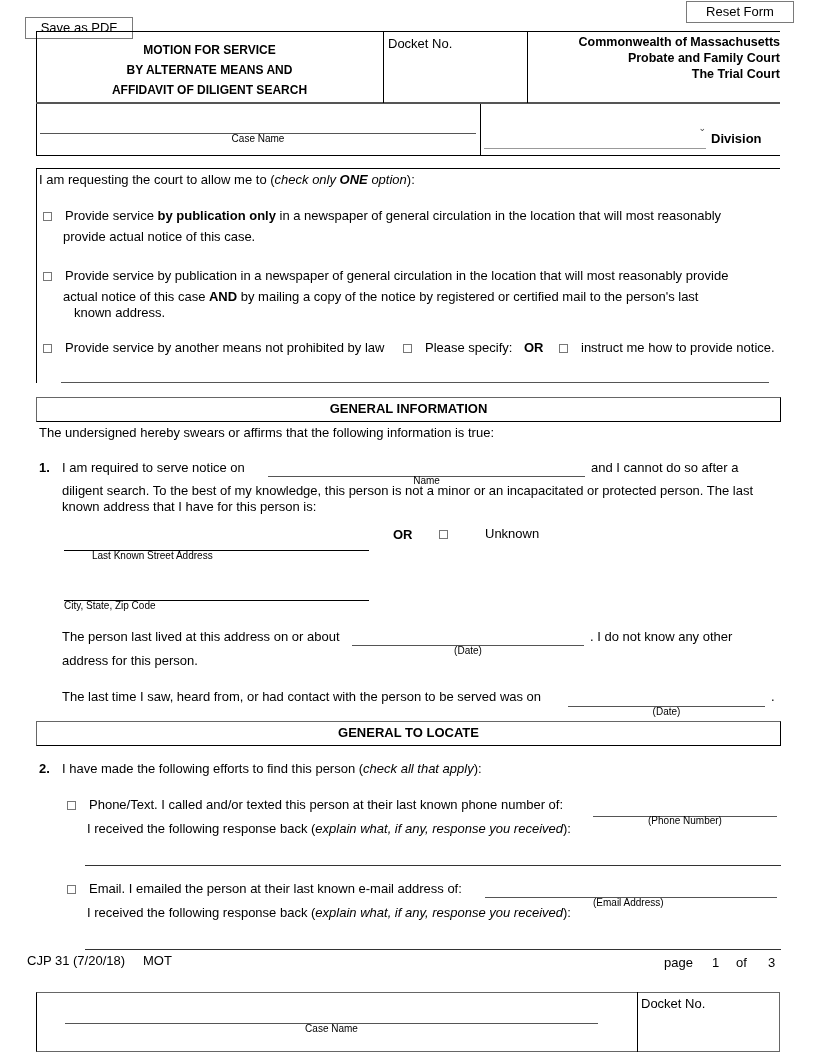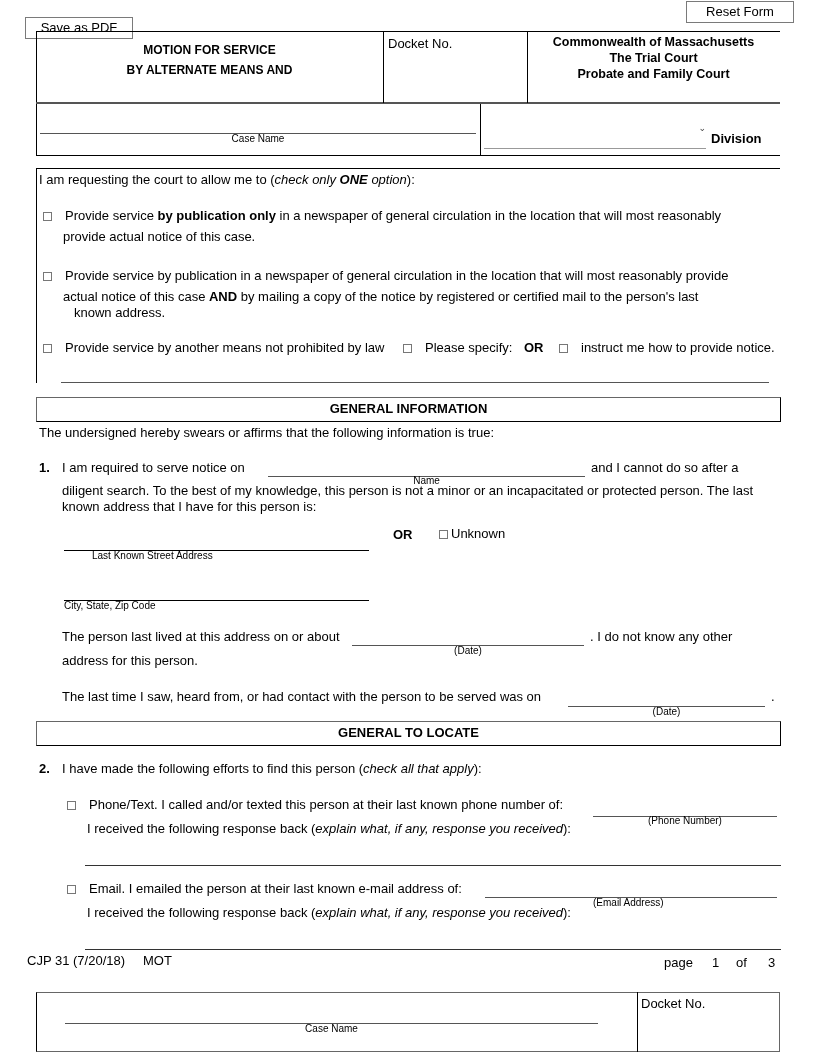--- a/index.html
+++ b/index.html
@@ -44,29 +44,30 @@
 
   <div class="line-dark" style="left:0;top:124px;width:744px;"></div>
 
   <div class="vline" style="left:347px;top:0;height:72px;"></div>
   <div class="vline" style="left:491px;top:0;height:72px;"></div>
   <div class="vline" style="left:444px;top:73px;height:52px;"></div>
 
   <div class="abs b" style="left:0;top:9px;width:347px;text-align:center;font-size:12px;line-height:20px;">
     <div>MOTION FOR SERVICE</div>
     <div>BY ALTERNATE MEANS AND</div>
+    <div>AFFIDAVIT OF DILIGENT SEARCH</div>
   </div>
 
   <div class="txt" style="left:352px;top:5px;">Docket No.</div>
   <div class="input-field" style="left:350px;top:24px;width:138px;height:44px;"></div>
 
-  <div class="abs b" style="left:491px;top:3px;width:253px;text-align:center;font-size:12.5px;line-height:16px;">
+  <div class="abs b" style="left:491px;top:3px;width:253px;text-align:right;font-size:12.5px;line-height:16px;">
     <div>Commonwealth of Massachusetts</div>
+    <div>Probate and Family Court</div>
     <div>The Trial Court</div>
-    <div>Probate and Family Court</div>
   </div>
 
   <div class="input-field" style="left:4px;top:84px;width:436px;"></div>
   <div class="line" style="left:4px;top:102px;width:436px;"></div>
   <div class="cap" style="left:4px;top:102px;width:436px;">Case Name</div>
 
   <div class="abs" style="left:448px;top:96px;width:222px;height:20px;cursor:pointer;">
     <span></span>
     <span class="abs" style="right:0;top:-4px;font-size:9px;color:#444;">⌄</span>
   </div>
@@ -111,21 +112,21 @@
 <div class="txt" style="left:62px;top:460px;">I am required to serve notice on</div>
 <div class="input-field" style="left:268px;top:459px;width:317px;"></div>
 <div class="line" style="left:268px;top:476px;width:317px;"></div>
 <div class="cap" style="left:268px;top:475px;width:317px;">Name</div>
 <div class="txt" style="left:591px;top:460px;">and I cannot do so after a</div>
 <div class="txt" style="left:62px;top:483px;">diligent search.  To the best of my knowledge, this person is not a minor or an incapacitated or protected person.  The last</div>
 <div class="txt" style="left:62px;top:499px;">known address that I have for this person is:</div>
 
 <div class="txt b" style="left:393px;top:527px;">OR</div>
 <div class="cb" style="left:439px;top:530px;"></div>
-<div class="txt" style="left:451px;top:526px;">Unknown</div>
+<div class="txt" style="left:485px;top:526px;">Unknown</div>
 
 <div class="input-field" style="left:64px;top:534px;width:305px;"></div>
 <div class="line-dark" style="left:64px;top:550px;width:305px;"></div>
 <div class="cap" style="left:64px;top:550px;text-align:left;margin-left:28px;">Last Known Street Address</div>
 
 <div class="input-field" style="left:64px;top:584px;width:305px;"></div>
 <div class="line-dark" style="left:64px;top:600px;width:305px;"></div>
 <div class="cap" style="left:64px;top:600px;text-align:left;">City, State, Zip Code</div>
 
 <div class="txt" style="left:62px;top:629px;">The person last lived at this address on or about</div>

